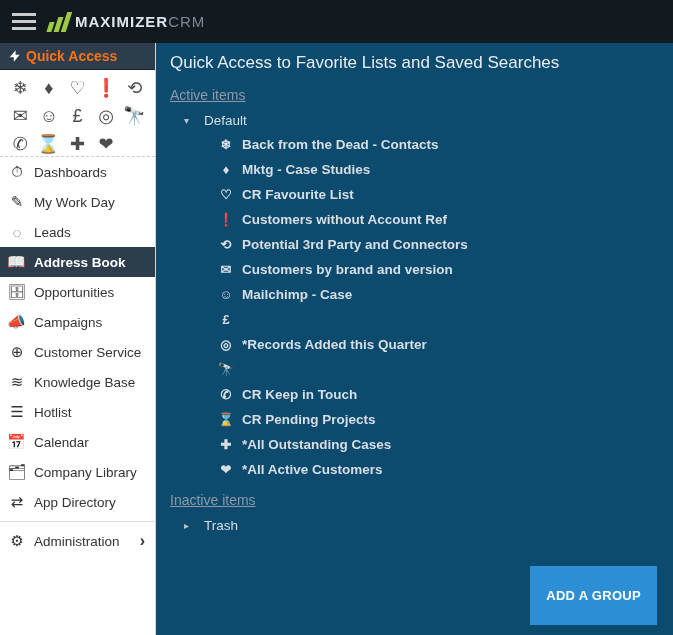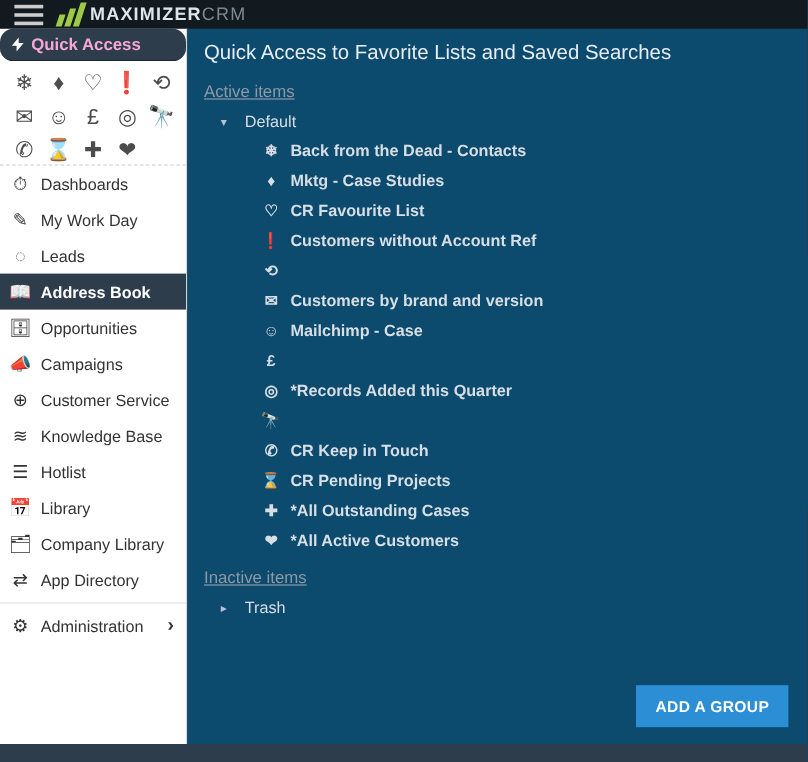--- a/index.html
+++ b/index.html
@@ -1,33 +1,33 @@
 <!DOCTYPE html>
 <html><head>
 <meta charset="utf-8">
 <style>
   * { margin: 0; padding: 0; box-sizing: border-box; }
   body { font-family: Arial, Helvetica, sans-serif; background: #2e3d4b; width: 673px; height: 635px; overflow: hidden; color: #c5cfd8; }
   
-  .topbar { height: 24px; background: #12191f; display: flex; align-items: center; padding: 0 6px; }
+  .topbar { height: 43px; background: #12191f; display: flex; align-items: center; padding: 0 6px; }
   .hamburger { display: flex; flex-direction: column; gap: 4px; cursor: pointer; padding: 4px 6px; }
   .hamburger span { width: 24px; height: 3px; background: #ccc; }
   .logo { display: flex; align-items: center; gap: 6px; margin-left: 6px; }
   .logo-bars { display: flex; align-items: flex-end; gap: 3px; height: 20px; }
   .logo-bars span { width: 5px; background: #9ec947; transform: skewX(-18deg); }
   .logo-bars span:nth-child(1){ height: 10px; }
   .logo-bars span:nth-child(2){ height: 15px; }
   .logo-bars span:nth-child(3){ height: 20px; }
   .logo-text { color: #fff; font-weight: 700; letter-spacing: 1px; font-size: 15px; }
   .logo-text .mx { color: #dfe6eb; }
   .logo-text .crm { color: #7d8a95; font-weight: 500; }
 
   .body-row { display: flex; height: 596px; }
   .sidebar { width: 156px; background: #fff; color: #3a3a3a; display: flex; flex-direction: column; border-right: 1px solid #d4d4d4; }
-  .qa-header { background: #2e3d4b; color: #f9a8d4; font-weight: 700; font-size: 14px; padding: 5px 8px; display: flex; align-items: center; gap: 4px; border-bottom: 1px solid #1d2731; border-radius: 11px; }
+  .qa-header { background: #2e3d4b; color: #f97316; font-weight: 700; font-size: 14px; padding: 5px 8px; display: flex; align-items: center; gap: 4px; border-bottom: 1px solid #1d2731; }
   .qa-header svg { width: 14px; height: 14px; fill: #fff; }
   
   .icon-grid { padding: 8px 10px 2px; display: grid; grid-template-columns: repeat(5, 1fr); gap: 8px 8px; justify-items: center; border-bottom: 1px dashed #ccc; }
   .icon-grid .gi { font-size: 18px; color: #4c4c4c; cursor: pointer; line-height: 1; width: 20px; height: 20px; display: flex; align-items: center; justify-content: center; }
 
   .nav { list-style: none; flex: 1; overflow: hidden; }
   .nav li { display: flex; align-items: center; gap: 8px; padding: 6px 8px; font-size: 13.5px; color: #333; cursor: pointer; position: relative; }
   .nav li.active { background: #2e3d4b; color: #fff; font-weight: 700; }
   .nav li.active::after { content: ""; position: absolute; right: -1px; top: 50%; transform: translateY(-50%); border-top: 7px solid transparent; border-bottom: 7px solid transparent; border-right: 8px solid #2e3d4b; filter: brightness(1); }
   .nav li.active::after { border-right-color: #2e3d4b; }
@@ -39,21 +39,21 @@
   .panel { flex: 1; background: #0c4a6e; position: relative; display: flex; flex-direction: column; padding: 10px 16px 14px 14px; }
   .panel-title { color: #e7edf2; font-size: 17px; font-weight: 400; margin-bottom: 10px; }
   .section-label { color: #8d9aa5; font-size: 14px; margin: 4px 0 6px; text-decoration: underline; }
   .tree { font-size: 13.5px; }
   .tree .folder { display: flex; align-items: center; gap: 10px; padding: 4px 0 4px 14px; color: #d7dee4; cursor: pointer; }
   .tree .folder .caret { width: 10px; display: inline-block; font-size: 10px; color: #b9c3cc; }
   .tree .children { padding-left: 48px; }
   .tree .item { display: flex; align-items: center; gap: 8px; padding: 5px 0; color: #d7dee4; cursor: pointer; font-weight: 600; }
   .tree .item .iico { width: 16px; text-align: center; font-size: 13px; }
   .panel-footer { margin-top: auto; display: flex; justify-content: flex-end; padding-top: 12px; }
-  .add-btn { background: #2c8fd6; color: #fff; border: none; font-weight: 700; font-size: 13px; letter-spacing: .3px; padding: 10px 16px; cursor: pointer; }
+  .add-btn { background: #2c8fd6; color: #fff; border: none; font-weight: 700; font-size: 13px; letter-spacing: .3px; padding: 22px 16px; cursor: pointer; }
 </style>
 </head>
 <body>
 
 <div class="topbar">
   <div class="hamburger">
       <span></span>
       <span></span>
       <span></span>
     </div>
@@ -125,21 +125,21 @@
         <li>
           <span class="nico">≋</span>
           <span>Knowledge Base</span>
         </li>
         <li>
           <span class="nico">☰</span>
           <span>Hotlist</span>
         </li>
         <li>
           <span class="nico">📅</span>
-          <span>Library</span>
+          <span>Calendar</span>
         </li>
         <li>
           <span class="nico">🗂</span>
           <span>Company Library</span>
         </li>
         <li>
           <span class="nico">⇄</span>
           <span>App Directory</span>
         </li>
         <div class="nav-divider"></div>
@@ -173,20 +173,21 @@
           <div class="item">
             <span class="iico">♡</span>
             <span>CR Favourite List</span>
           </div>
           <div class="item">
             <span class="iico">❗</span>
             <span>Customers without Account Ref</span>
           </div>
           <div class="item">
             <span class="iico">⟲</span>
+            <span>Potential 3rd Party and Connectors</span>
           </div>
           <div class="item">
             <span class="iico">✉</span>
             <span>Customers by brand and version</span>
           </div>
           <div class="item">
             <span class="iico">☺</span>
             <span>Mailchimp - Case</span>
           </div>
           <div class="item">

